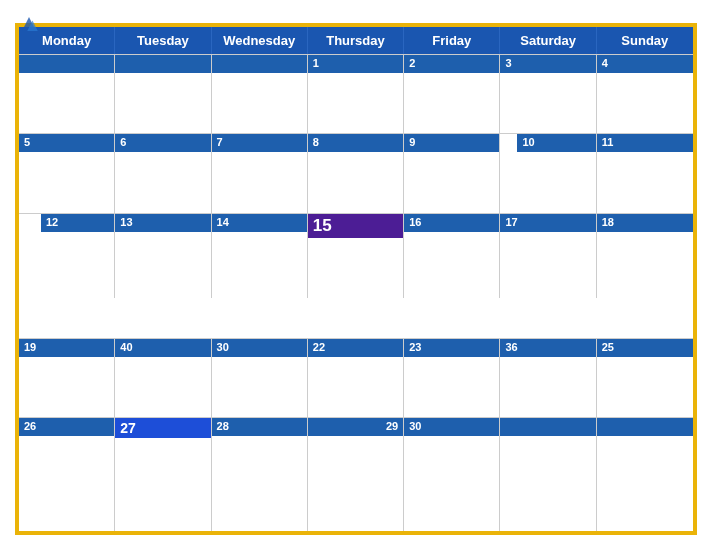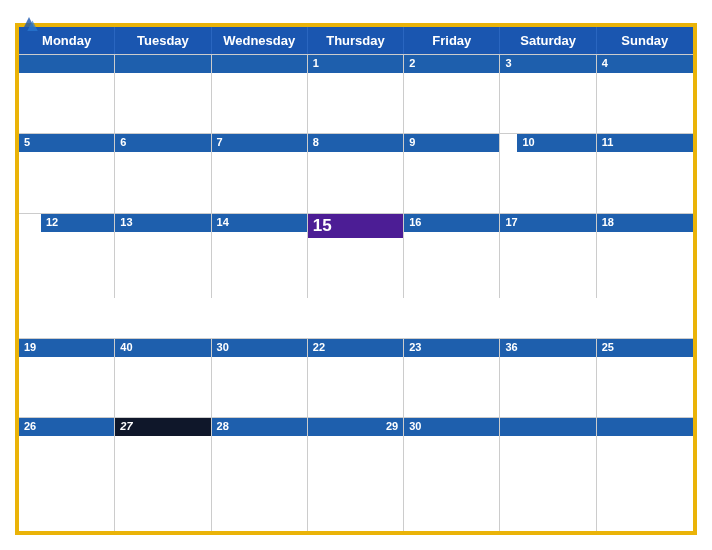--- a/index.html
+++ b/index.html
@@ -243,21 +243,21 @@
             <div style="background: rgb(30, 95, 173); padding: 2px 5px; min-height: 18px; color: rgb(255, 255, 255); font-size: 11px; font-weight: bold;">25</div>
             <div style="flex: 1 1 0%; background: rgb(255, 255, 255); min-height: 60px;"></div>
           </div>
         </div>
         <div style="display: grid; grid-template-columns: repeat(7, 1fr); flex: 1 1 0%; border-top: 1px solid rgb(204, 204, 204);">
           <div style="border-right: 1px solid rgb(204, 204, 204); display: flex; flex-direction: column;">
             <div style="background: rgb(30, 95, 173); padding: 2px 5px; min-height: 18px; color: rgb(255, 255, 255); font-size: 11px; font-weight: bold;">26</div>
             <div style="flex: 1 1 0%; background: rgb(255, 255, 255); min-height: 60px;"></div>
           </div>
           <div style="border-right: 1px solid rgb(204, 204, 204); display: flex; flex-direction: column;">
-            <div style="background: #0f172a; padding: 2px 5px; min-height: 18px; color: rgb(255, 255, 255); font-size: 11px; font-weight: bold; font-style: italic;">27</div>
+            <div style="background: #1d4ed8; padding: 2px 5px; min-height: 18px; color: rgb(255, 255, 255); font-size: 14px; font-weight: bold;">27</div>
             <div style="flex: 1 1 0%; background: rgb(255, 255, 255); min-height: 60px;"></div>
           </div>
           <div style="border-right: 1px solid rgb(204, 204, 204); display: flex; flex-direction: column; gap: 35px;">
             <div style="background: rgb(30, 95, 173); padding: 2px 5px; min-height: 18px; color: rgb(255, 255, 255); font-size: 11px; font-weight: bold;">28</div>
             <div style="flex: 1 1 0%; background: rgb(255, 255, 255); min-height: 60px;"></div>
           </div>
           <div style="border-right: 1px solid rgb(204, 204, 204); display: flex; flex-direction: column;">
             <div style="background: rgb(30, 95, 173); padding: 2px 5px; min-height: 18px; color: rgb(255, 255, 255); font-size: 11px; font-weight: bold; text-align: right;">29</div>
             <div style="flex: 1 1 0%; background: rgb(255, 255, 255); min-height: 60px;"></div>
           </div>

